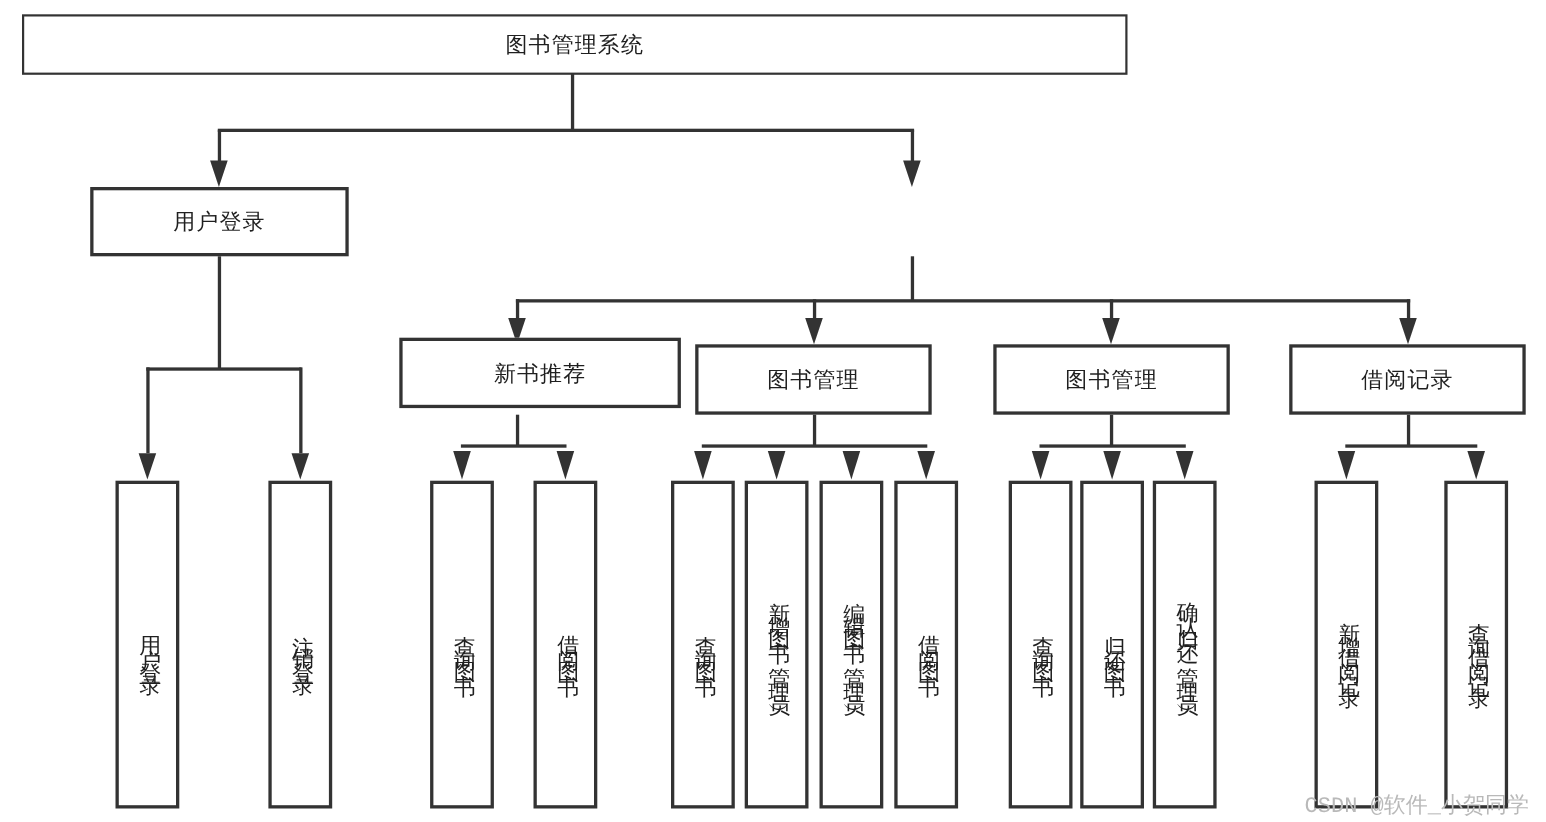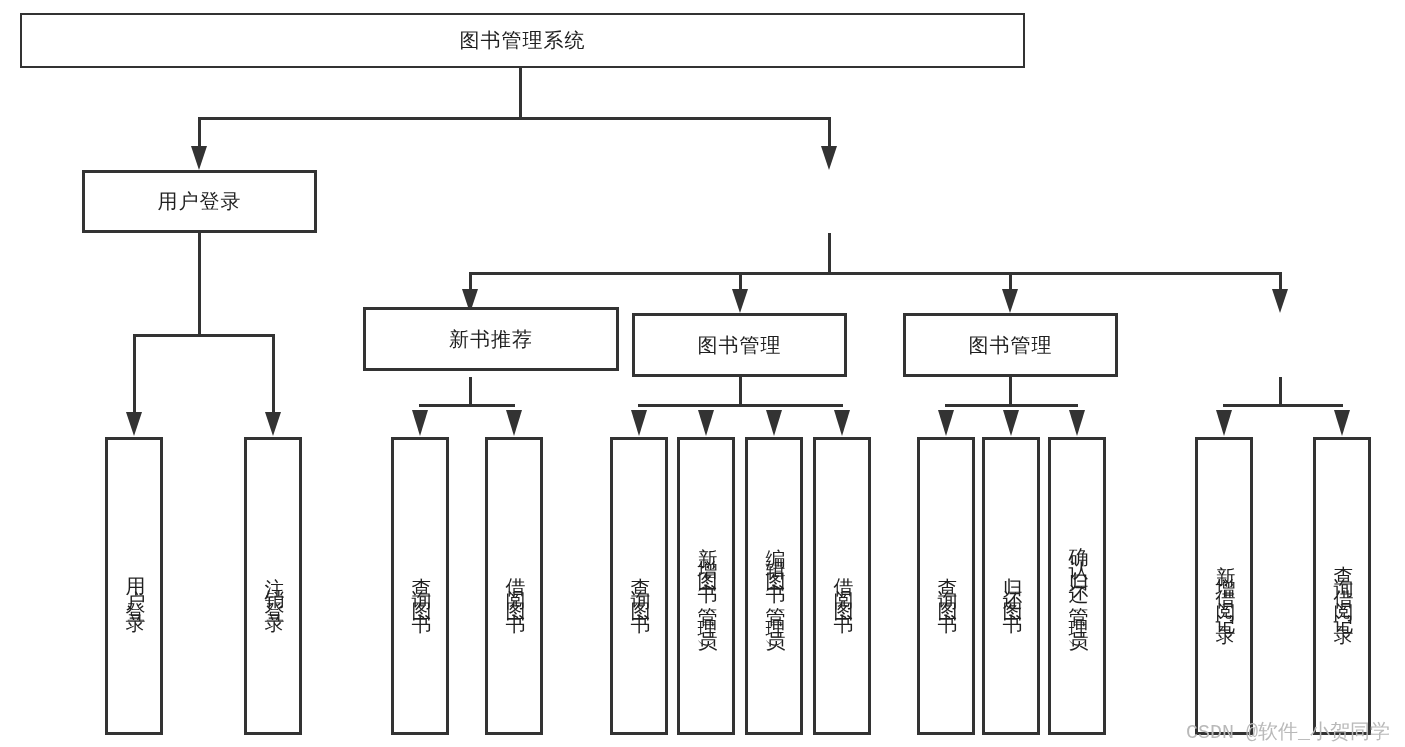--- a/index.html
+++ b/index.html
@@ -110,20 +110,23 @@
 
   <div class="box" style="left:363px; top:307px; width:256px; height:64px;text-align:right;">
     <span>新书推荐</span>
   </div>
   <div class="box" style="left:632px; top:313px; width:215px; height:64px;">
     <span>图书管理</span>
   </div>
   <div class="box" style="left:903px; top:313px; width:215px; height:64px;">
     <span>图书管理</span>
   </div>
+  <div class="box" style="left:1172px; top:313px; width:215px; height:64px;">
+    <span>借阅记录</span>
+  </div>
 
   <div class="vl" style="left:469px; top:377px; height:29px;"></div>
   <div class="hl" style="left:419px; top:404px; width:96px;"></div>
   <div class="ar short" style="left:412px; top:410px;"></div>
   <div class="ar short" style="left:506px; top:410px;"></div>
 
   <div class="vl" style="left:739px; top:377px; height:29px;"></div>
   <div class="hl" style="left:638px; top:404px; width:205px;"></div>
   <div class="ar short" style="left:631px; top:410px;"></div>
   <div class="ar short" style="left:698px; top:410px;"></div>

